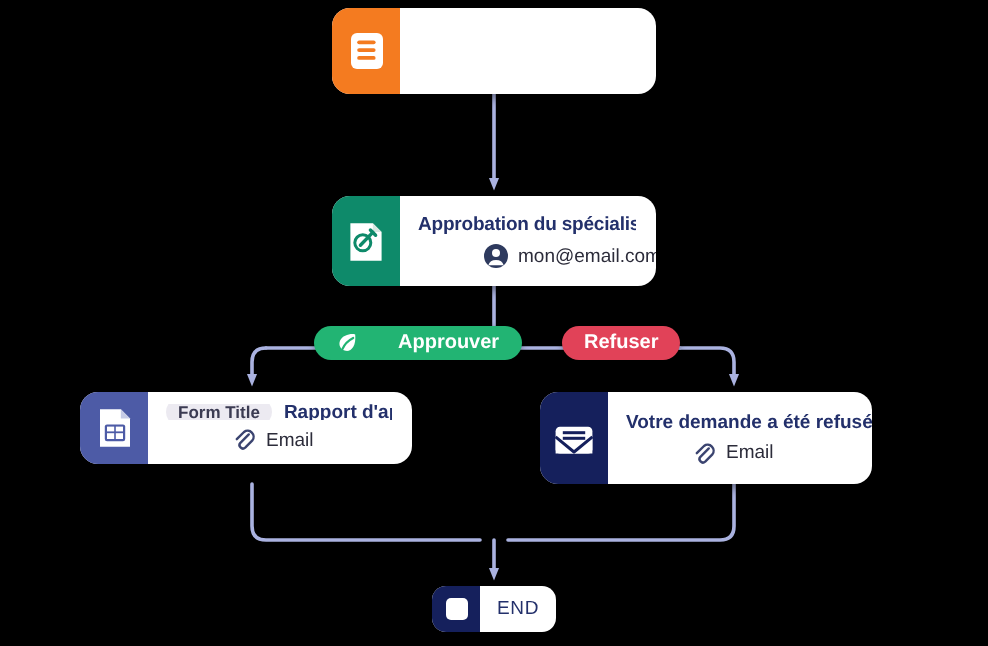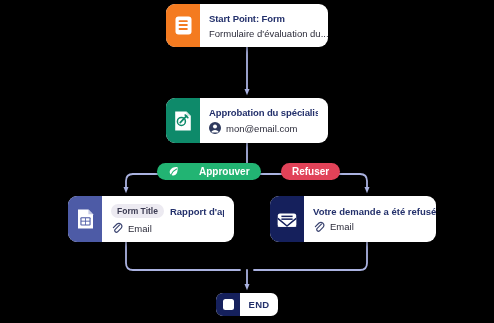--- a/index.html
+++ b/index.html
@@ -63,20 +63,21 @@
     font-size: 9.5px;
     color: #2c2c3a;
     white-space: nowrap;
     margin-top: 4px;
   }
   .row {
     display: flex;
     align-items: center;
     gap: 5px;
     margin-top: 4px;
+    margin-left: 33px;
   }
   .row-text {
     font-size: 9.5px;
     color: #2c2c3a;
     white-space: nowrap;
   }
   .chip {
     display: inline-block;
     background: #eceaf1;
     color: #3b3b52;
@@ -98,21 +99,21 @@
     font-weight: bold;
     color: #23306b;
     white-space: nowrap;
   }
 
   
   #node-start     { left: 166px; top: 4px;   width: 162px; height: 43px; }
   #node-start .node-icon   { background: #f47b20; }
   #node-approval  { left: 166px; top: 98px;  width: 162px; height: 45px; }
   #node-approval .node-icon{ background: #0e8a6a; }
-  #node-approved  { left: 68px;  top: 196px; width: 166px; height: 46px; }
+  #node-approved  { left: 40px;  top: 196px; width: 166px; height: 36px; }
   #node-approved .node-icon{ background: #4d5ba6; }
   #node-refused   { left: 270px; top: 196px; width: 166px; height: 46px; }
   #node-refused .node-icon { background: #15205c; }
 
   
   .pill {
     position: absolute;
     display: flex;
     align-items: center;
     gap: 20px;
@@ -147,21 +148,21 @@
     display: flex;
     align-items: center;
     justify-content: center;
   }
   #node-end .end-label {
     flex: 1;
     display: flex;
     align-items: center;
     justify-content: center;
     font-size: 9.5px;
-    font-weight: bold;
+    font-weight: normal;
     color: #23306b;
     letter-spacing: 0.3px;
   }
   .stop-square {
     width: 11px;
     height: 11px;
     background: #ffffff;
     border-radius: 2.5px;
   }
   svg { display: block; }
@@ -200,24 +201,20 @@
   </svg>
 
   <div class="node" id="node-start">
     <div class="node-icon">
       <svg width="17" height="19" viewBox="0 0 17 19">
         <rect x="0.5" y="0.5" width="16" height="18" rx="3" fill="#ffffff"></rect>
         <rect x="3.6" y="4.2" width="9.2" height="1.9" rx="0.95" fill="#f47b20"></rect>
         <rect x="3.6" y="8.1" width="9.2" height="1.9" rx="0.95" fill="#f47b20"></rect>
         <rect x="3.6" y="12.0" width="9.2" height="1.9" rx="0.95" fill="#f47b20"></rect>
       </svg>
-    </div>
-    <div class="node-body">
-      <div class="title">Start Point: Form</div>
-      <div class="subtitle">Formulaire d'évaluation du...</div>
     </div>
   </div>
 
   <div class="node" id="node-approval">
     <div class="node-icon">
       <svg width="18" height="20" viewBox="0 0 18 20">
         <path d="M1.2,0.6 H12.4 L16.8,5.0 V19.4 H1.2 Z" fill="#ffffff"></path>
         <path d="M12.4,0.6 L16.8,5.0 H12.4 Z" fill="#d7e8e2"></path>
         <circle cx="7.4" cy="10.4" r="4.0" fill="none" stroke="#0e8a6a" stroke-width="1.5"></circle>
         <path d="M6.2,11.6 L12.4,5.2" stroke="#0e8a6a" stroke-width="1.7" stroke-linecap="round" fill="none"></path>

